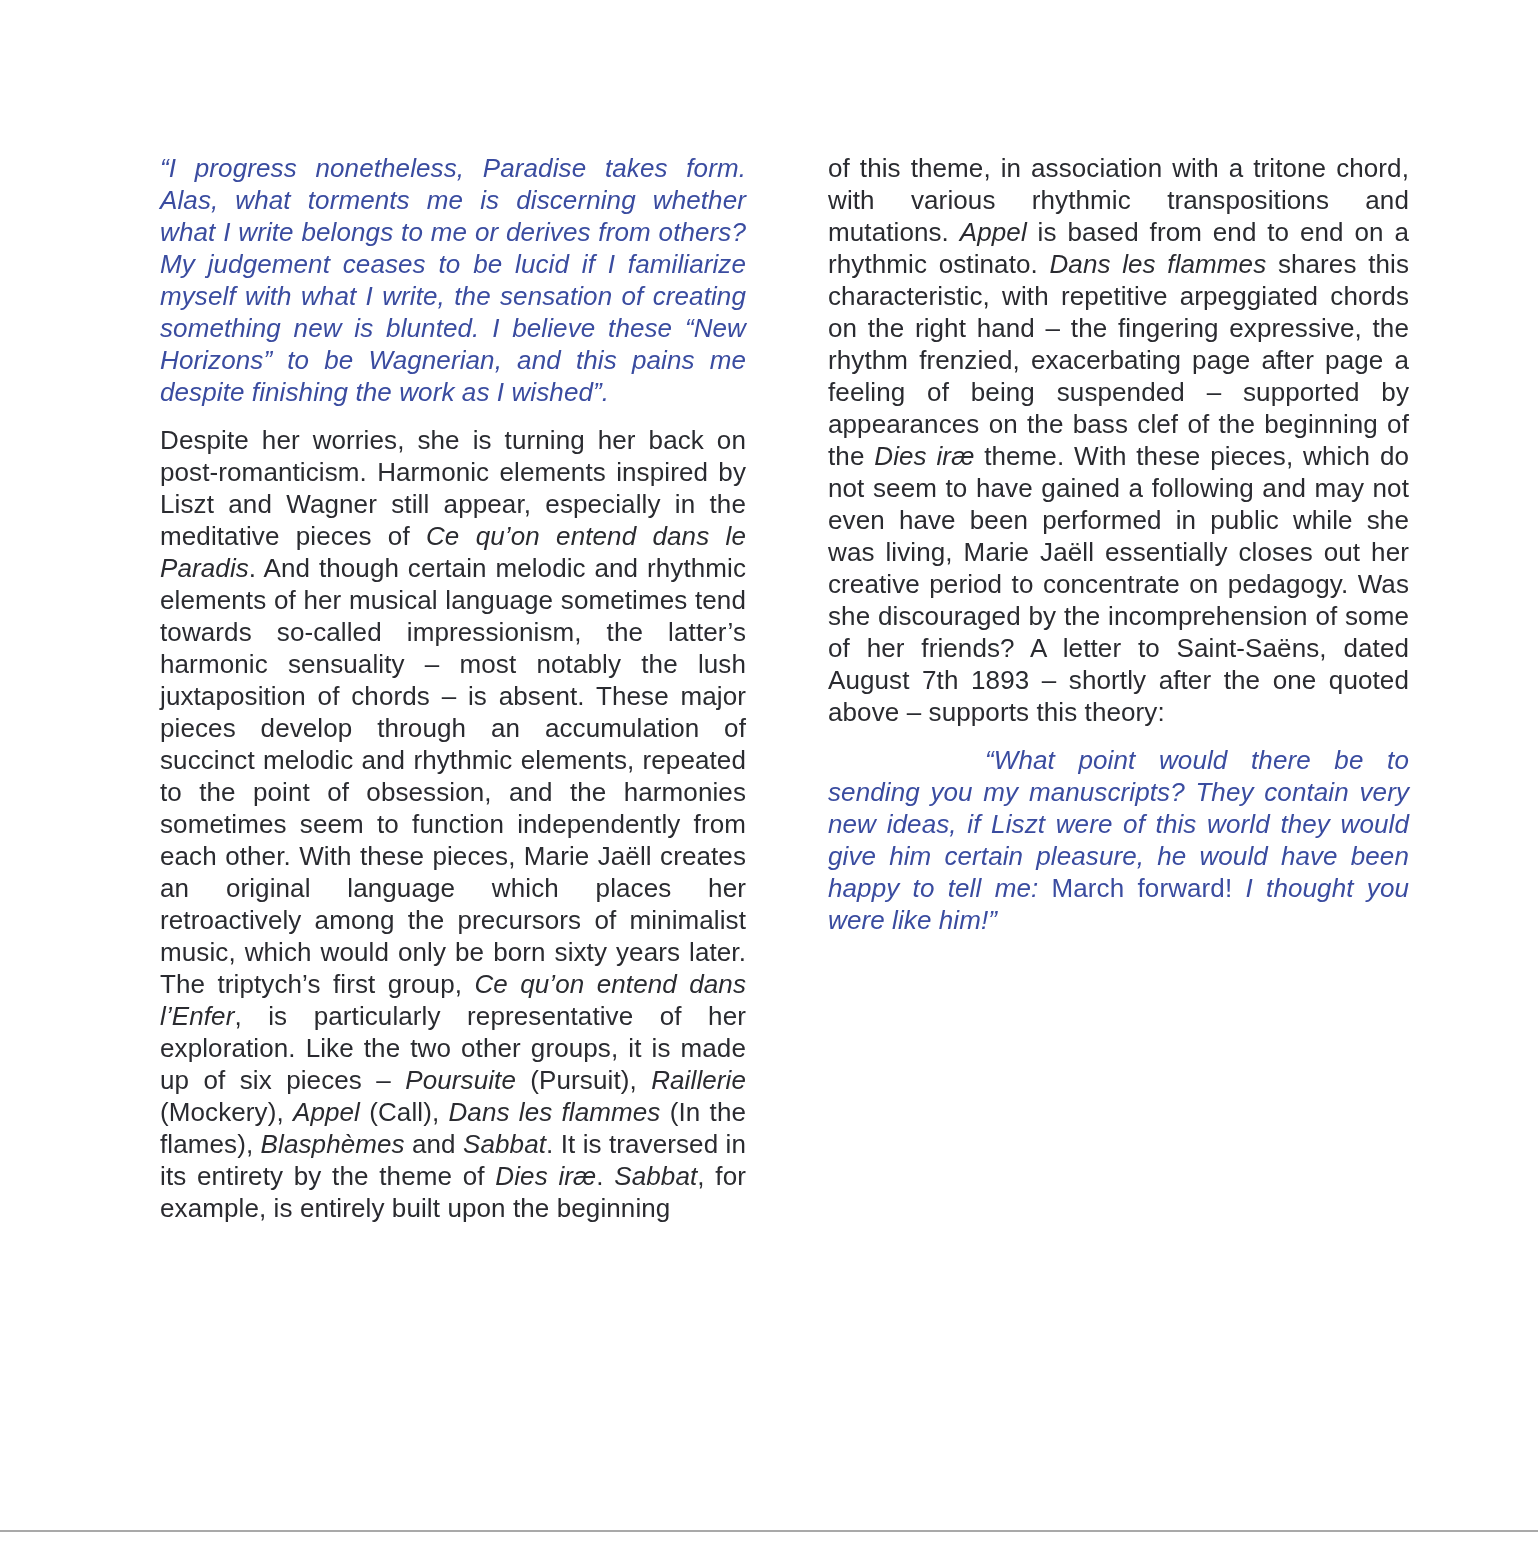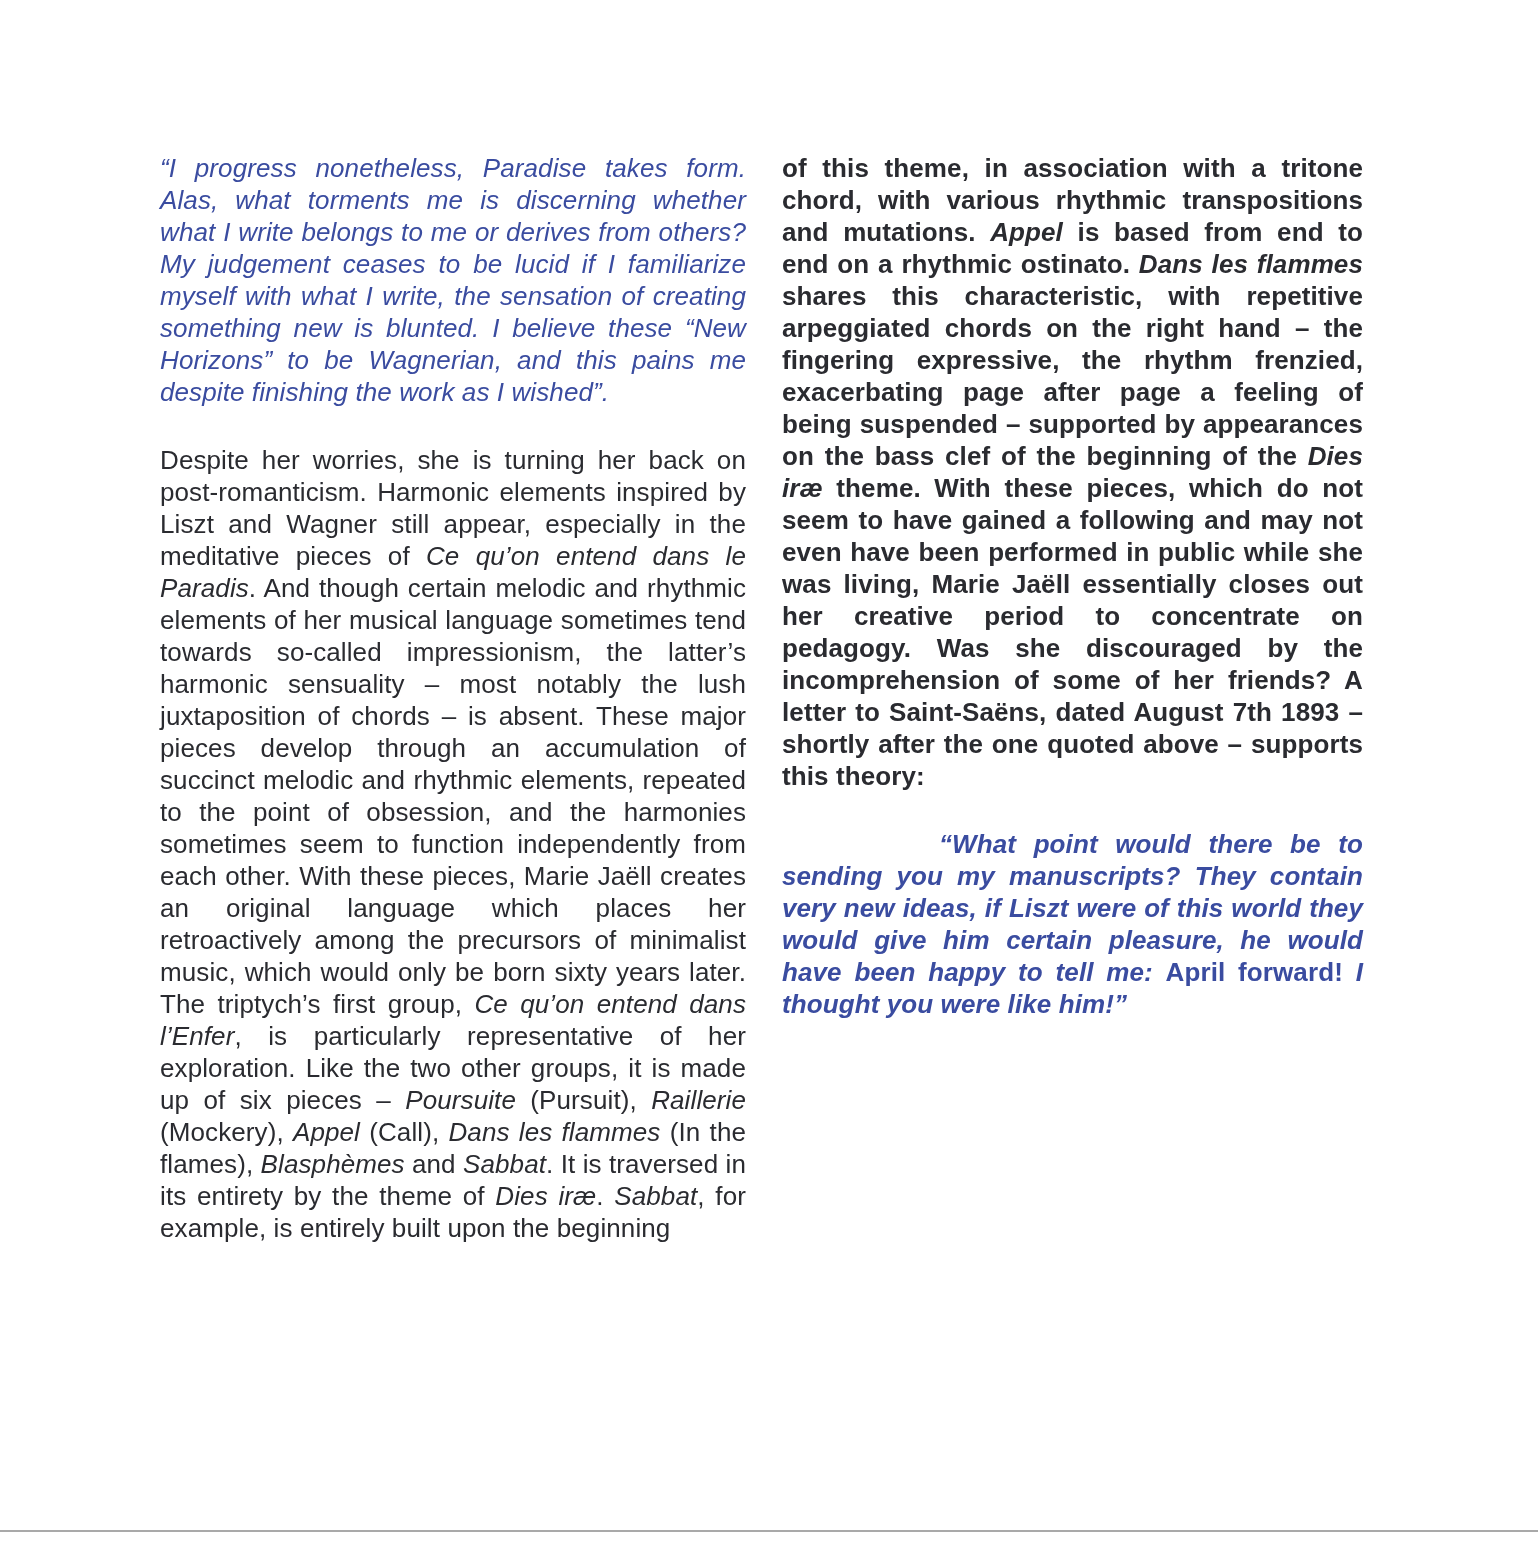--- a/index.html
+++ b/index.html
@@ -18,23 +18,23 @@
   .col {
     position: absolute;
     top: 152px;
     font-size: 26px;
     line-height: 32px;
     text-align: justify;
     color: var(--body-color, #2a2b30);
     letter-spacing: 0.1px;
   }
   .col-left  { left: 160px; width: 586px; }
-  .col-right { left: 782px; width: 581px; font-weight: bold; }
+  .col-right { left: 828px; width: 581px; }
   .col p { margin: 0; }
-  .col p + p { margin-top: 36px; }
+  .col p + p { margin-top: 16px; }
   .quote {
     color: var(--quote-color, #3a4ca0);
   }
   .quote-indent {
     text-indent: 157px;
   }
   .footer-rule {
     position: absolute;
     left: 0;
     top: 1530px;
@@ -48,18 +48,18 @@
 
 <div class="page">
 
   <div class="col col-left">
     <p class="quote"><span style="font-style: italic;">“I progress nonetheless, Paradise takes form. Alas, what torments me is discerning whether what I write belongs to me or derives from others? My judgement ceases to be lucid if I familiarize myself with what I write, the sensation of creating something new is blunted. I believe these “New Horizons” to be Wagnerian, and this pains me despite finishing the work as I wished”.</span></p>
     <p class="body-paragraph"><span style="font-style: normal;">Despite her worries, she is turning her back on post-romanticism. Harmonic elements inspired by Liszt and Wagner still appear, especially in the meditative pieces of </span><span style="font-style: italic;">Ce qu’on entend dans le Paradis</span><span style="font-style: normal;">. And though certain melodic and rhythmic elements of her musical language sometimes tend towards so-called impressionism, the latter’s harmonic sensuality – most notably the lush juxtaposition of chords – is absent. These major pieces develop through an accumulation of succinct melodic and rhythmic elements, repeated to the point of obsession, and the harmonies sometimes seem to function independently from each other. With these pieces, Marie Jaëll creates an original language which places her retroactively among the precursors of minimalist music, which would only be born sixty years later. The triptych’s first group, </span><span style="font-style: italic;">Ce qu’on entend dans l’Enfer</span><span style="font-style: normal;">, is particularly representative of her exploration. Like the two other groups, it is made up of six pieces – </span><span style="font-style: italic;">Poursuite</span><span style="font-style: normal;"> (Pursuit), </span><span style="font-style: italic;">Raillerie</span><span style="font-style: normal;"> (Mockery), </span><span style="font-style: italic;">Appel</span><span style="font-style: normal;"> (Call), </span><span style="font-style: italic;">Dans les flammes</span><span style="font-style: normal;"> (In the flames), </span><span style="font-style: italic;">Blasphèmes</span><span style="font-style: normal;"> and </span><span style="font-style: italic;">Sabbat</span><span style="font-style: normal;">. It is traversed in its entirety by the theme of </span><span style="font-style: italic;">Dies iræ</span><span style="font-style: normal;">. </span><span style="font-style: italic;">Sabbat</span><span style="font-style: normal;">, for example, is entirely built upon the beginning</span></p>
   </div>
 
   <div class="col col-right">
     <p class="body-paragraph"><span style="font-style: normal;">of this theme, in association with a tritone chord, with various rhythmic transpositions and mutations. </span><span style="font-style: italic;">Appel</span><span style="font-style: normal;"> is based from end to end on a rhythmic ostinato. </span><span style="font-style: italic;">Dans les flammes</span><span style="font-style: normal;"> shares this characteristic, with repetitive arpeggiated chords on the right hand – the fingering expressive, the rhythm frenzied, exacerbating page after page a feeling of being suspended – supported by appearances on the bass clef of the beginning of the </span><span style="font-style: italic;">Dies iræ</span><span style="font-style: normal;"> theme. With these pieces, which do not seem to have gained a following and may not even have been performed in public while she was living, Marie Jaëll essentially closes out her creative period to concentrate on pedagogy. Was she discouraged by the incomprehension of some of her friends? A letter to Saint-Saëns, dated August 7th 1893 – shortly after the one quoted above – supports this theory:</span></p>
-    <p class="quote quote-indent"><span style="font-style: italic;">“What point would there be to sending you my manuscripts? They contain very new ideas, if Liszt were of this world they would give him certain pleasure, he would have been happy to tell me: </span><span style="font-style: normal;">April forward!</span><span style="font-style: italic;"> I thought you were like him!”</span></p>
+    <p class="quote quote-indent"><span style="font-style: italic;">“What point would there be to sending you my manuscripts? They contain very new ideas, if Liszt were of this world they would give him certain pleasure, he would have been happy to tell me: </span><span style="font-style: normal;">March forward!</span><span style="font-style: italic;"> I thought you were like him!”</span></p>
   </div>
 
   <div class="footer-rule"></div>
 
 </div>
 
 </body></html>

